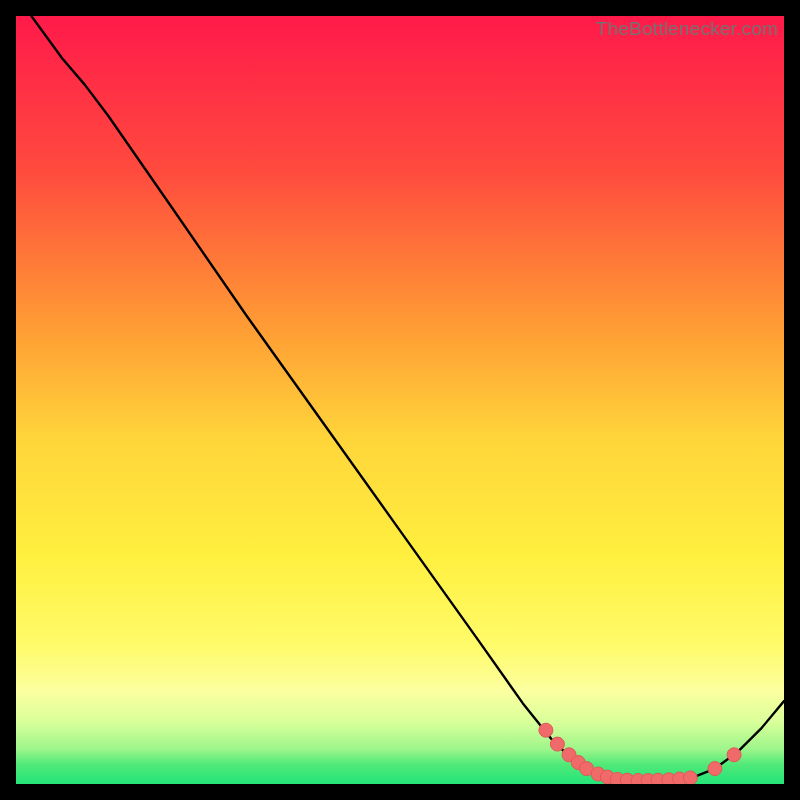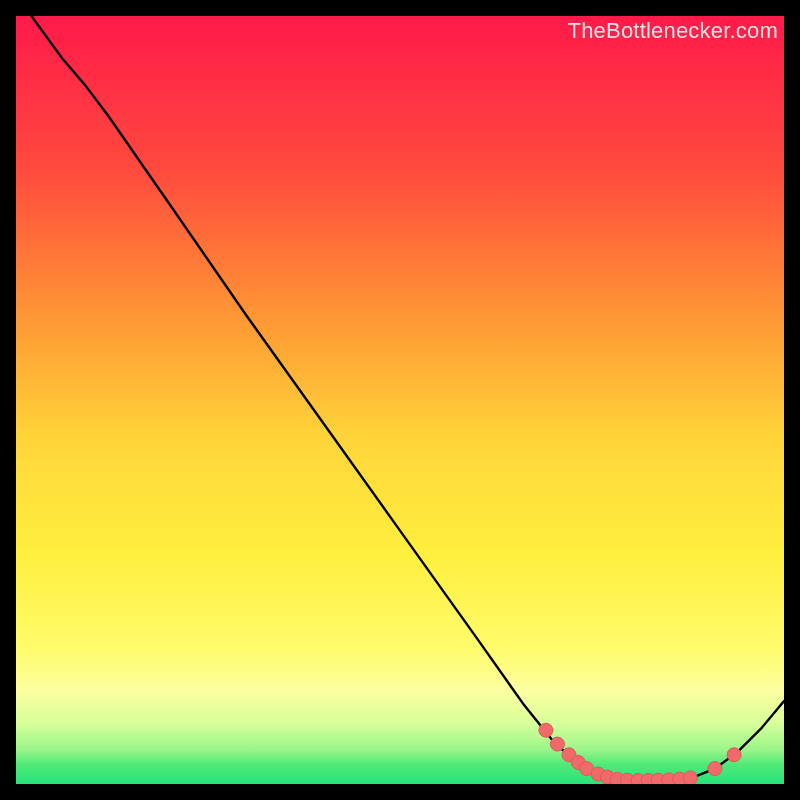--- a/index.html
+++ b/index.html
@@ -23,22 +23,22 @@
     position: absolute;
     left: 0;
     top: 0;
     width: 768px;
     height: 768px;
   }
   .watermark {
     position: absolute;
     top: 2px;
     right: 6px;
-    color: #e5e5e5;
-    font-size: 22px;
+    color: #737373;
+    font-size: 19px;
     font-weight: 500;
     letter-spacing: 0.2px;
     user-select: none;
   }
 </style>
 </head>
 <body>
 
 <div class="frame">
   <svg class="plot" viewBox="0 0 768 768" preserveAspectRatio="none">

